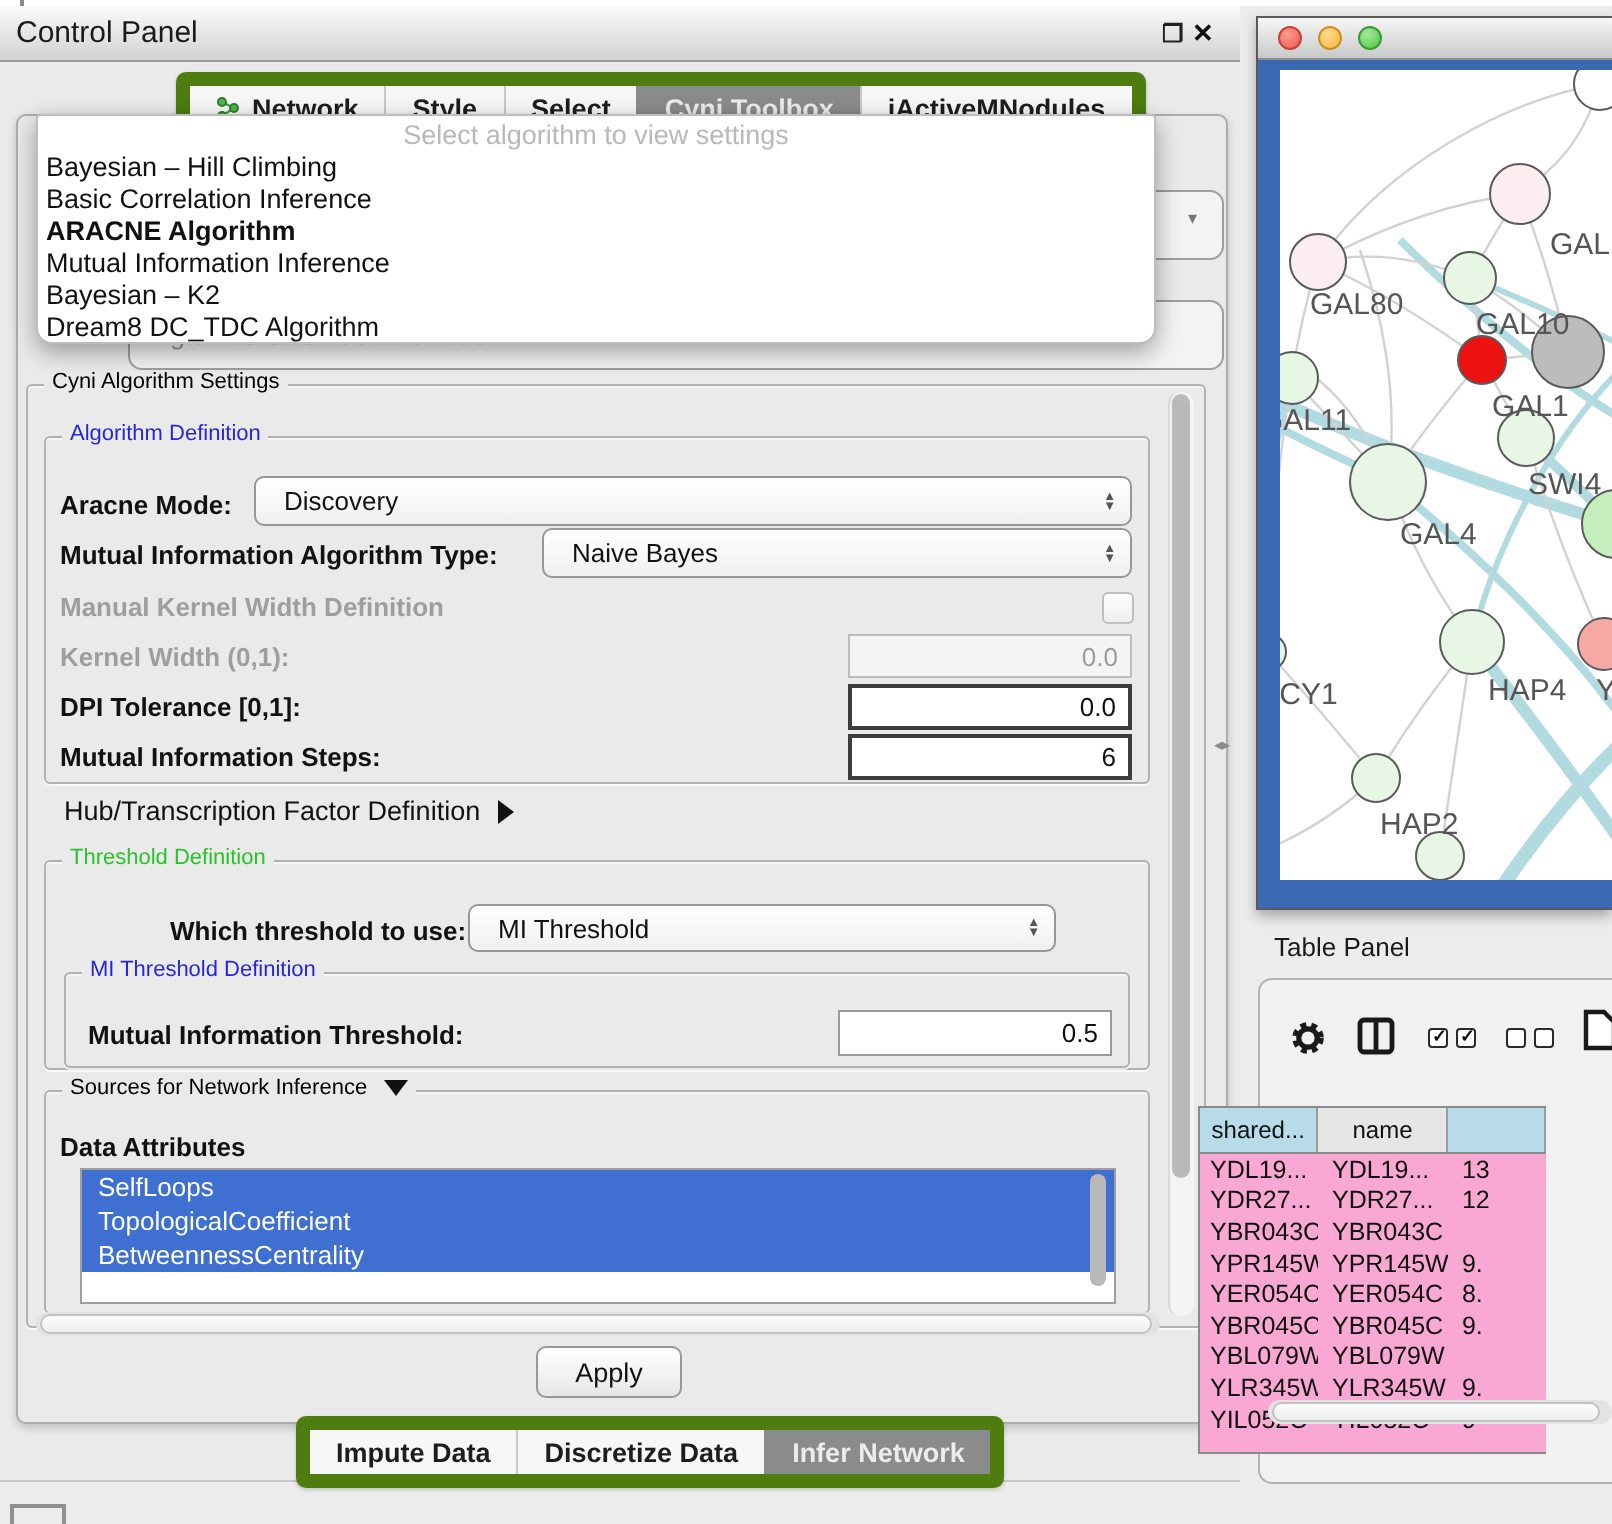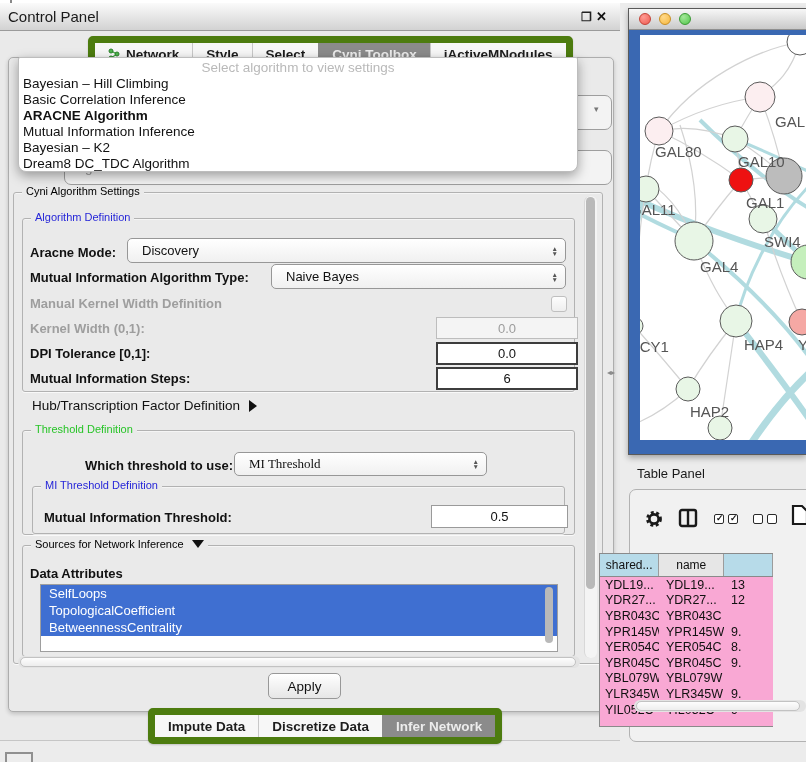--- a/index.html
+++ b/index.html
@@ -57,22 +57,22 @@
   .lbl-green{color:#27c427;}
   .flabel{font-size:13px;font-weight:bold;color:#111;white-space:nowrap;}
   .flabel.disabled{color:#9e9e9e;}
   .combo{background:linear-gradient(#ffffff,#f0f0f0);border:1px solid #979797;
      border-radius:5px;display:flex;align-items:center;font-size:13px;color:#111;
      padding-left:14px;box-sizing:border-box;}
   .stepper{position:absolute;right:7px;top:50%;transform:translateY(-50%);
      display:flex;flex-direction:column;align-items:center;color:#555;
      font-size:6.5px;line-height:5px;}
   .tfield{background:#fff;border:1px solid #9a9a9a;font-size:13px;color:#111;
-     display:flex;align-items:center;justify-content:center;padding:0 6px;
-     box-sizing:border-box;margin-left:12px;}
+     display:flex;align-items:center;justify-content:flex-end;padding:0 6px;
+     box-sizing:border-box;}
   .tfield.dark{border:2px solid #3d3d3d;}
   .tfield.disabled{background:#f4f4f4;color:#9c9c9c;border:1px solid #bdbdbd;}
   .checkbox{width:14px;height:14px;border:1px solid #bfbfbf;border-radius:3px;
      background:linear-gradient(#fdfdfd,#eee);}
   .tri-right{width:0;height:0;border-left:8px solid #111;border-top:6px solid transparent;
      border-bottom:6px solid transparent;display:inline-block;}
   .tri-down{width:0;height:0;border-top:8px solid #111;border-left:6px solid transparent;
      border-right:6px solid transparent;display:inline-block;}
   .plainlabel{font-size:13.5px;color:#111;white-space:nowrap;display:flex;
      align-items:center;gap:9px;}
@@ -217,21 +217,21 @@
 
   <div class="abs plainlabel" style="left:32px;top:398px;">
     <span>Hub/Transcription Factor Definition</span>
     <span class="tri-right"></span>
   </div>
 
   <div class="abs group" style="left:22px;top:430px;width:551px;height:103px;">
     <span class="grouplabel lbl-green">Threshold Definition</span>
   </div>
   <span class="abs flabel" style="left:85px;top:458px;">Which threshold to use:</span>
-  <div class="abs combo" style="left:234px;top:452px;width:253px;height:24px;font-family:Liberation Serif, serif;">
+  <div class="abs combo" style="left:234px;top:452px;width:294px;height:24px;">
     <span>MI Threshold</span>
     <span class="stepper">▲<br>▼</span>
   </div>
   <div class="abs group" style="left:32px;top:486px;width:531px;height:46px;">
     <span class="grouplabel lbl-blue">MI Threshold Definition</span>
   </div>
   <span class="abs flabel" style="left:44px;top:510px;">Mutual Information Threshold:</span>
   <div class="abs tfield" style="left:419px;top:505px;width:137px;height:23px;">
     <span>0.5</span>
   </div>

